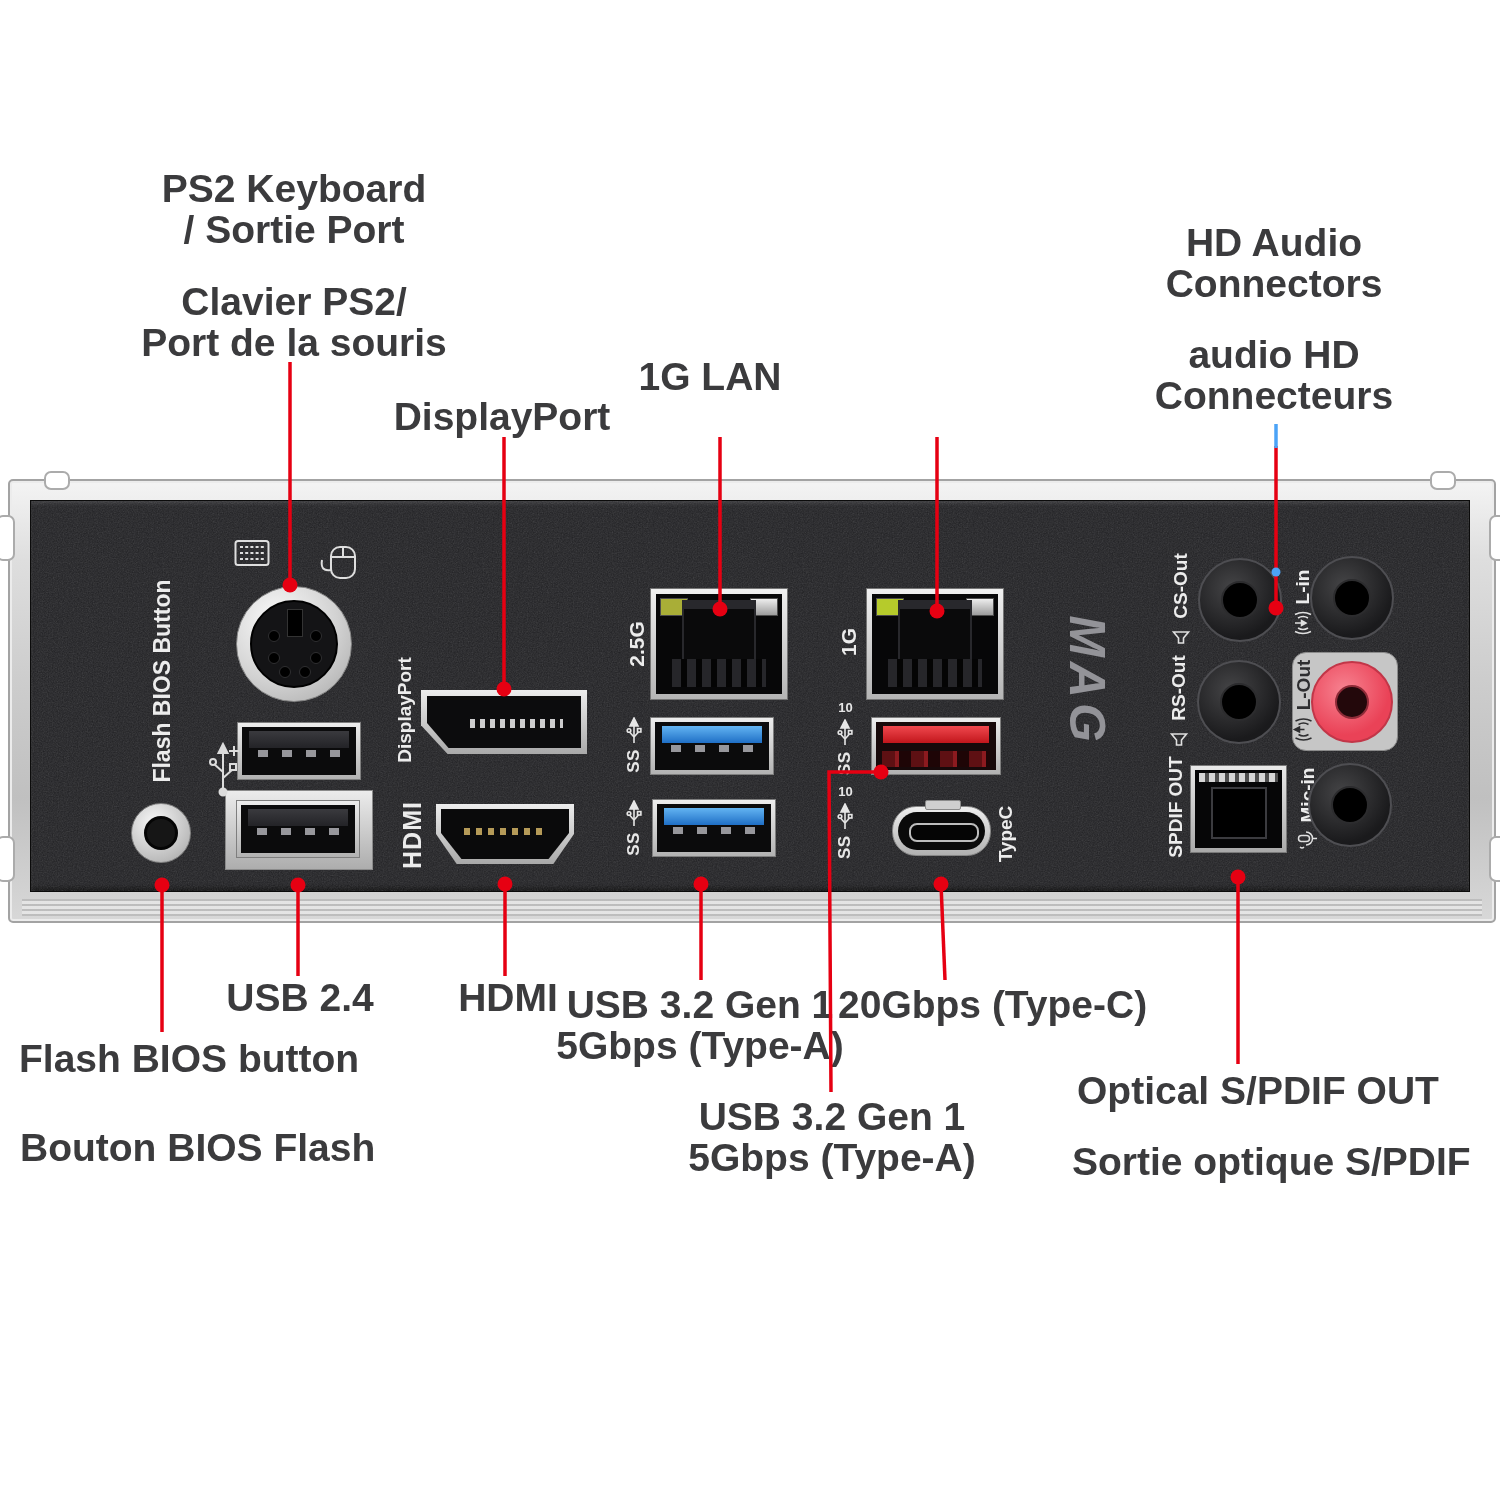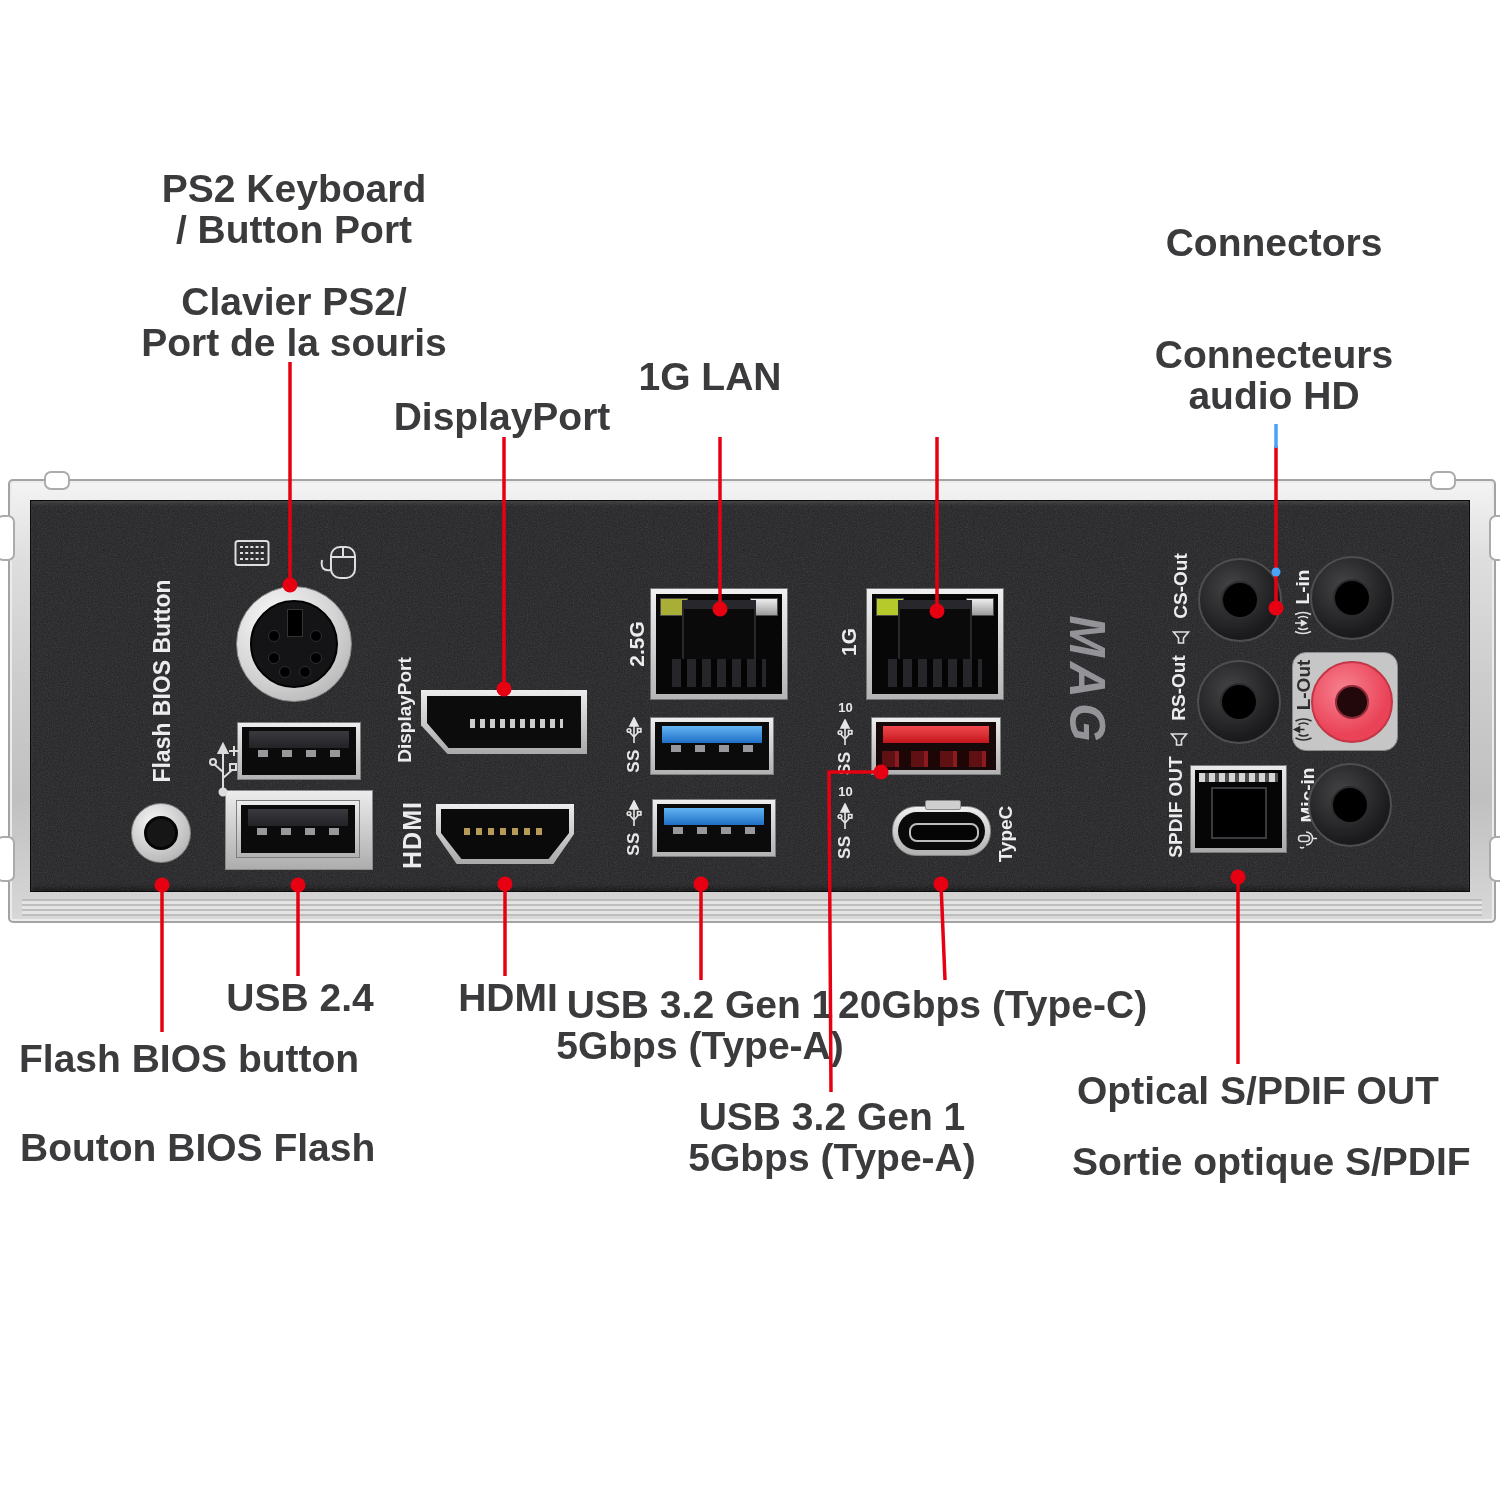--- a/index.html
+++ b/index.html
@@ -124,38 +124,39 @@
 
   .overlay{position:absolute;left:0;top:0;z-index:20;pointer-events:none;}
 </style>
 </head>
 <body>
 
 <div id="canvas">
 
   <div class="lbl" style="left:94px;top:168px;width:400px;">
     <div>PS2 Keyboard</div>
-    <div>/ Button Port</div>
+    <div>/ Sortie Port</div>
   </div>
   <div class="lbl" style="left:94px;top:281px;width:400px;">
     <div>Clavier PS2/</div>
     <div>Port de la souris</div>
   </div>
   <div class="lbl" style="left:352px;top:396px;width:300px;">
     <div>DisplayPort</div>
   </div>
   <div class="lbl" style="left:560px;top:356px;width:300px;">
     <div>1G LAN</div>
   </div>
   <div class="lbl" style="left:1074px;top:222px;width:400px;">
+    <div>HD Audio</div>
     <div>Connectors</div>
   </div>
   <div class="lbl" style="left:1074px;top:334px;width:400px;">
+    <div>audio HD</div>
     <div>Connecteurs</div>
-    <div>audio HD</div>
   </div>
   <div class="lbl" style="left:150px;top:977px;width:300px;">
     <div>USB 2.4</div>
   </div>
   <div class="lbl" style="left:358px;top:977px;width:300px;">
     <div>HDMI</div>
   </div>
   <div class="lbl" style="left:550px;top:984px;width:300px;">
     <div>USB 3.2 Gen 1</div>
     <div>5Gbps (Type-A)</div>

